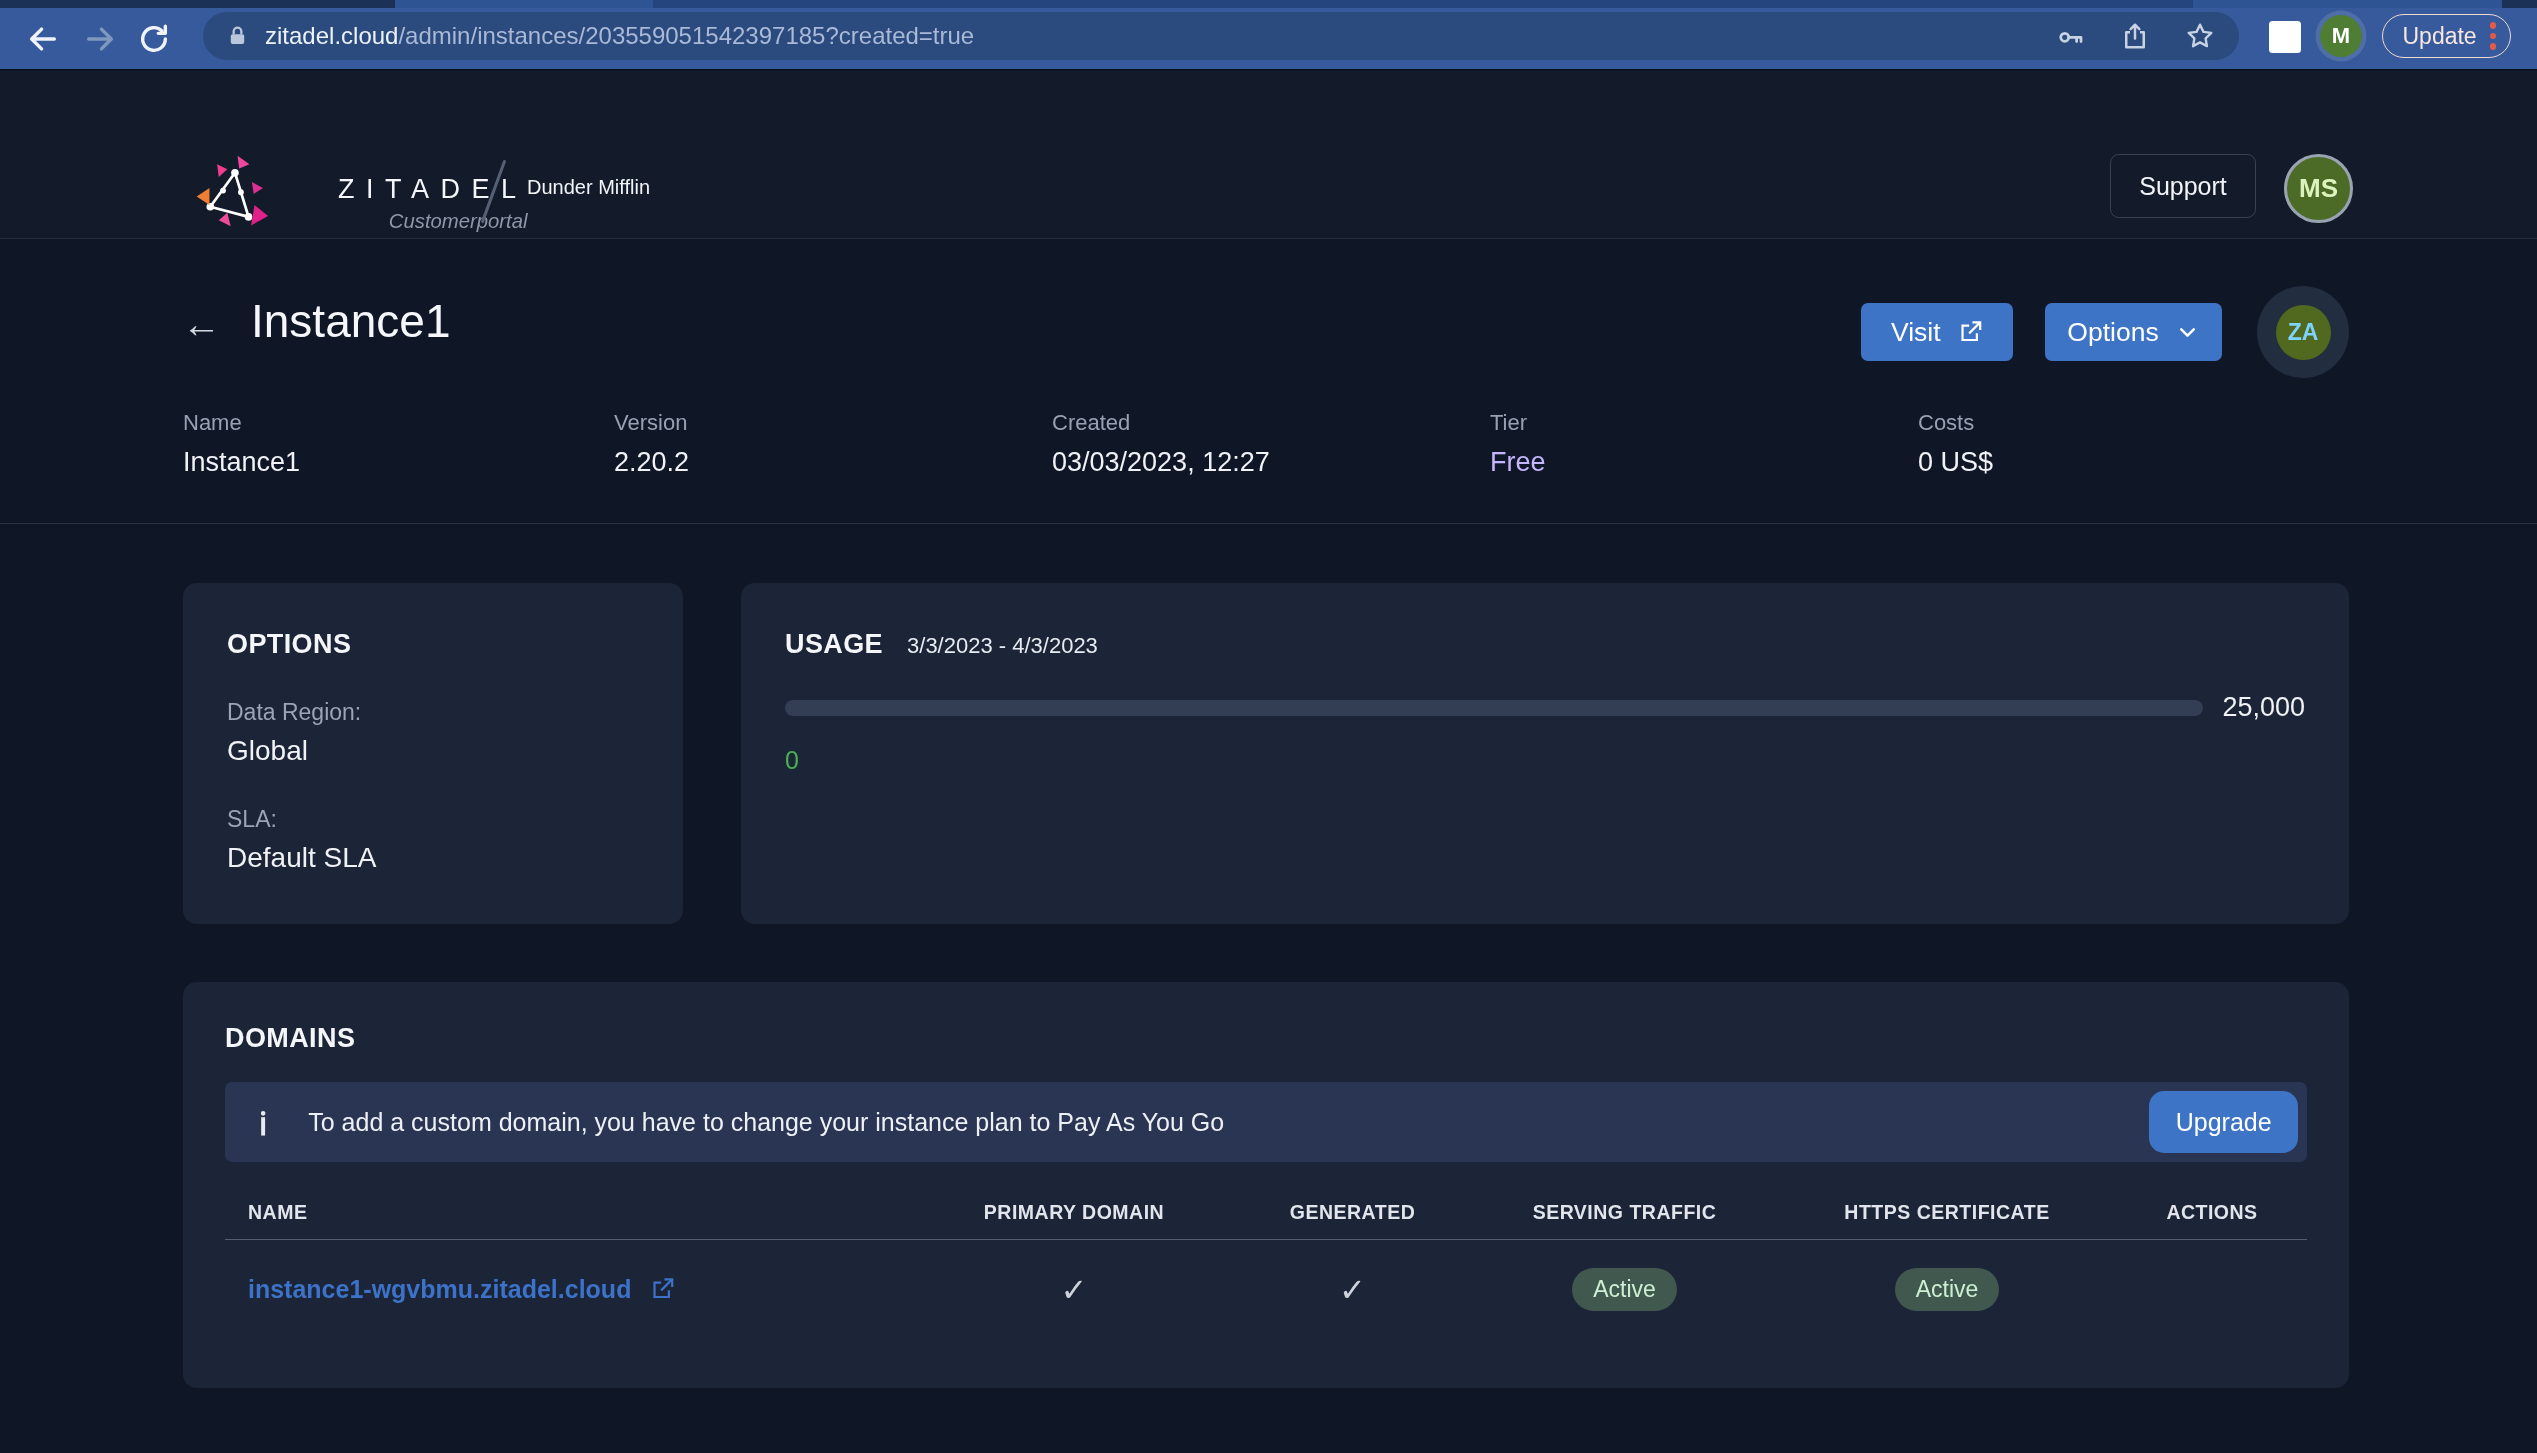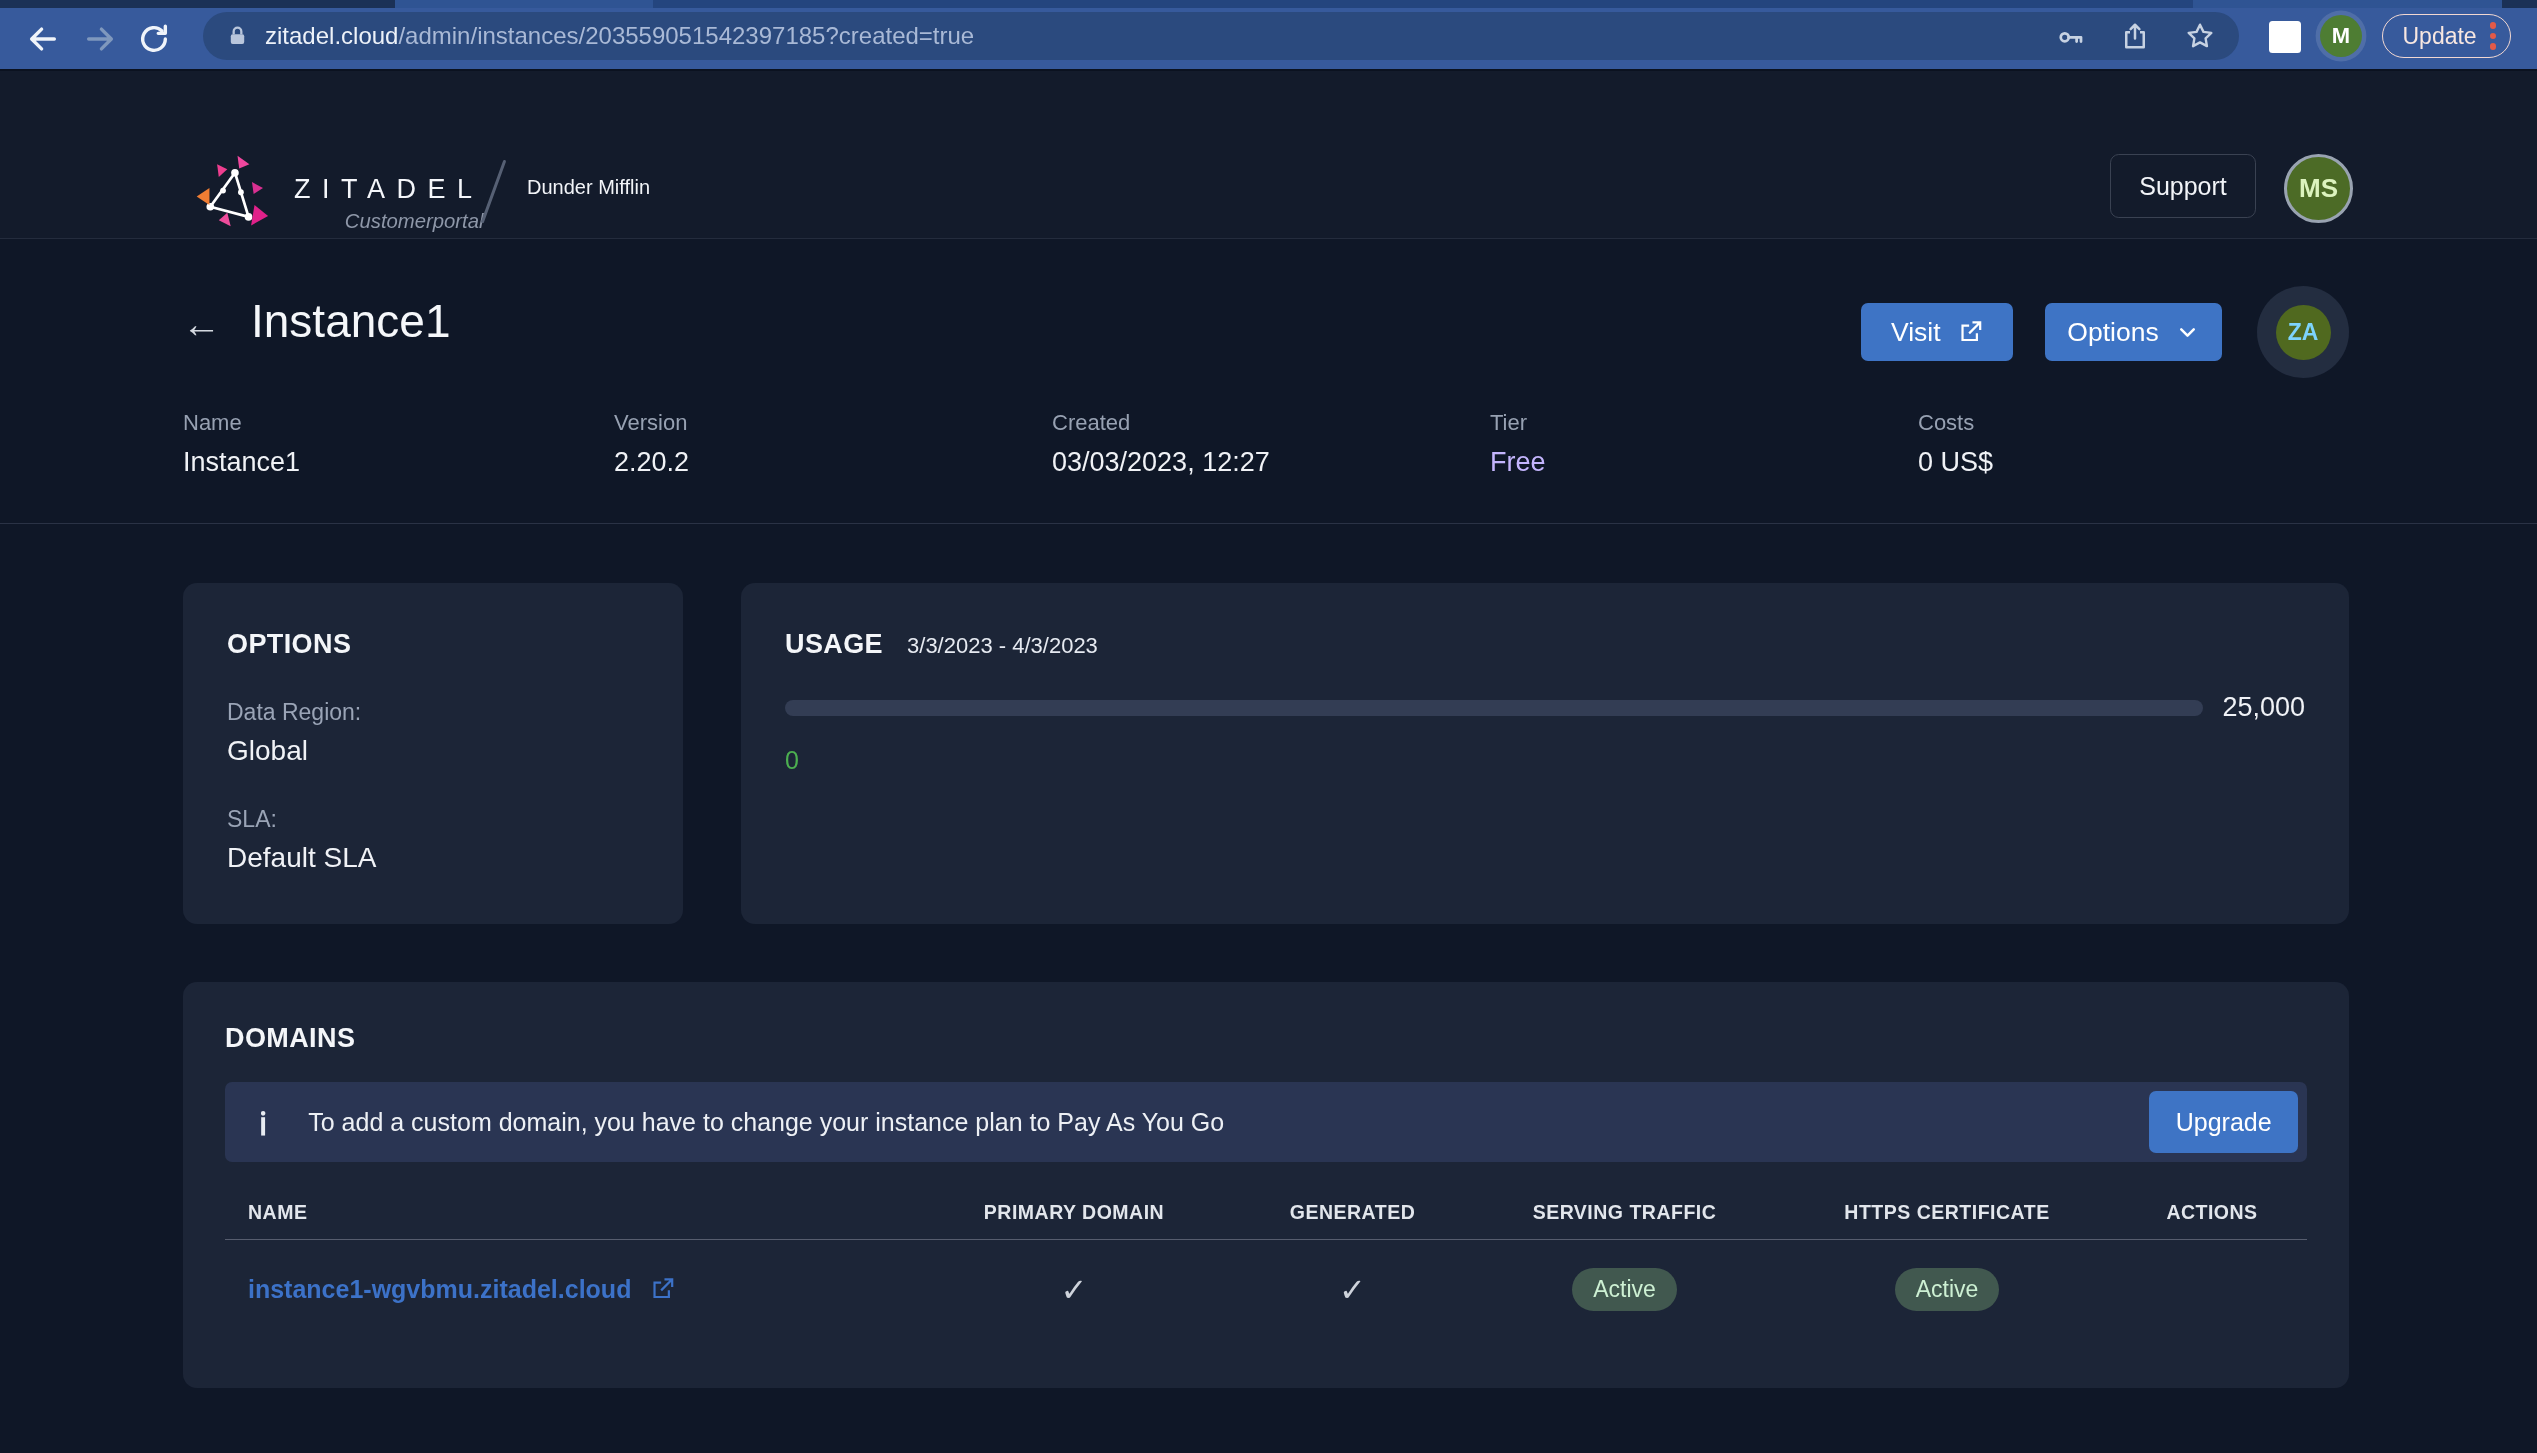--- a/index.html
+++ b/index.html
@@ -45,21 +45,21 @@
     display: flex; align-items: center; padding: 0 14px 0 19.5px;
     color: #F8E7E1; font-size: 23px; gap: 12.4px;
   }
   .kebab { display:flex; flex-direction:column; gap:4.4px; margin-left:auto; }
   .kebab i { width: 6.2px; height: 6.2px; border-radius: 50%; background: #E25A48; display:block; }
 
   
   .portal-header { position: absolute; top: 71px; left: 0; width: 2538px; height: 168px; background: #131B2B; border-bottom: 0.9px solid #242C3D; }
   .logo { position: absolute; left: 195px; top: 83px; }
   .brand { position: absolute; left: 294px; top: 103px; text-align: right; }
-  .brand-name { font-size: 27px; letter-spacing: 11.5px; font-weight: 500; color: #F4F6FA; }
+  .brand-name { font-size: 27px; letter-spacing: 11.5px; font-weight: 500; color: #F4F6FA; margin-left: 44px; }
   .brand-sub { font-size: 20.3px; font-style: italic; color: #8E97A8; margin-top: 5.3px; }
   .brand-slash { position: absolute; left: 492px; top: 87px; width: 2.7px; height: 67px; background: #566074; transform: rotate(20deg); border-radius: 1.8px; }
   .org-name { position: absolute; left: 527px; top: 105px; font-size: 20px; color: #F2F4F8; }
   .support-btn {
     position: absolute; left: 2110px; top: 83px; width: 146px; height: 64px;
     border: 1.8px solid #3A4252; border-radius: 8.8px; background: transparent;
     color: #F2F4F8; font-size: 25px; display:flex; align-items:center; justify-content:center;
   }
   .header-avatar {
     position: absolute; left: 2284px; top: 83px; width: 69px; height: 69px; border-radius: 50%;
@@ -116,21 +116,21 @@
   .usage-limit { font-size: 27px; color: #F0F2F6; margin-left: 19.5px; }
   .usage-current { margin-top: 23px; font-size: 25px; color: #4CAF50; }
 
   .domains-card { left: 183px; top: 982px; width: 2166px; height: 406px; padding: 41px 42px; }
   .notice-banner {
     margin-top: 28px; height: 80px; border-radius: 7px; background: #2A3553;
     display: flex; align-items: center; padding: 0 8.8px 0 34px;
   }
   .info-icon { font-family: "Liberation Serif", serif; font-size: 32px; font-weight: bold; color: #E8ECF2; font-style: normal; }
   .notice-text { margin-left: 41px; font-size: 25px; color: #EDF0F5; }
-  .upgrade-btn { margin-left: auto; width: 149px; height: 62px; font-size: 25px; }
+  .upgrade-btn { margin-left: auto; width: 149px; height: 62px; font-size: 25px; border-radius: 15px; }
 
   .dom-table { margin-top: 23px; }
   .dom-grid { display: grid; grid-template-columns: 690px 318px 239px 305px 340px 1fr; align-items: center; }
   .dom-head { height: 55px; border-bottom: 1.8px solid #565D6E; }
   .dom-head > div { font-size: 19.5px; font-weight: 600; letter-spacing: 0.5px; color: #E2E6EC; text-align: center; }
   .dom-head > div:first-child { text-align: left; padding-left: 23px; }
   .dom-row { height: 99px; }
   .cell-center { text-align: center; display:flex; align-items:center; justify-content:center; }
   .domain-link-wrap { display: flex; align-items: center; padding-left: 23px; gap: 17.7px; }
   .domain-link { font-size: 25px; font-weight: bold; color: #3C72C8; text-decoration: none; }

